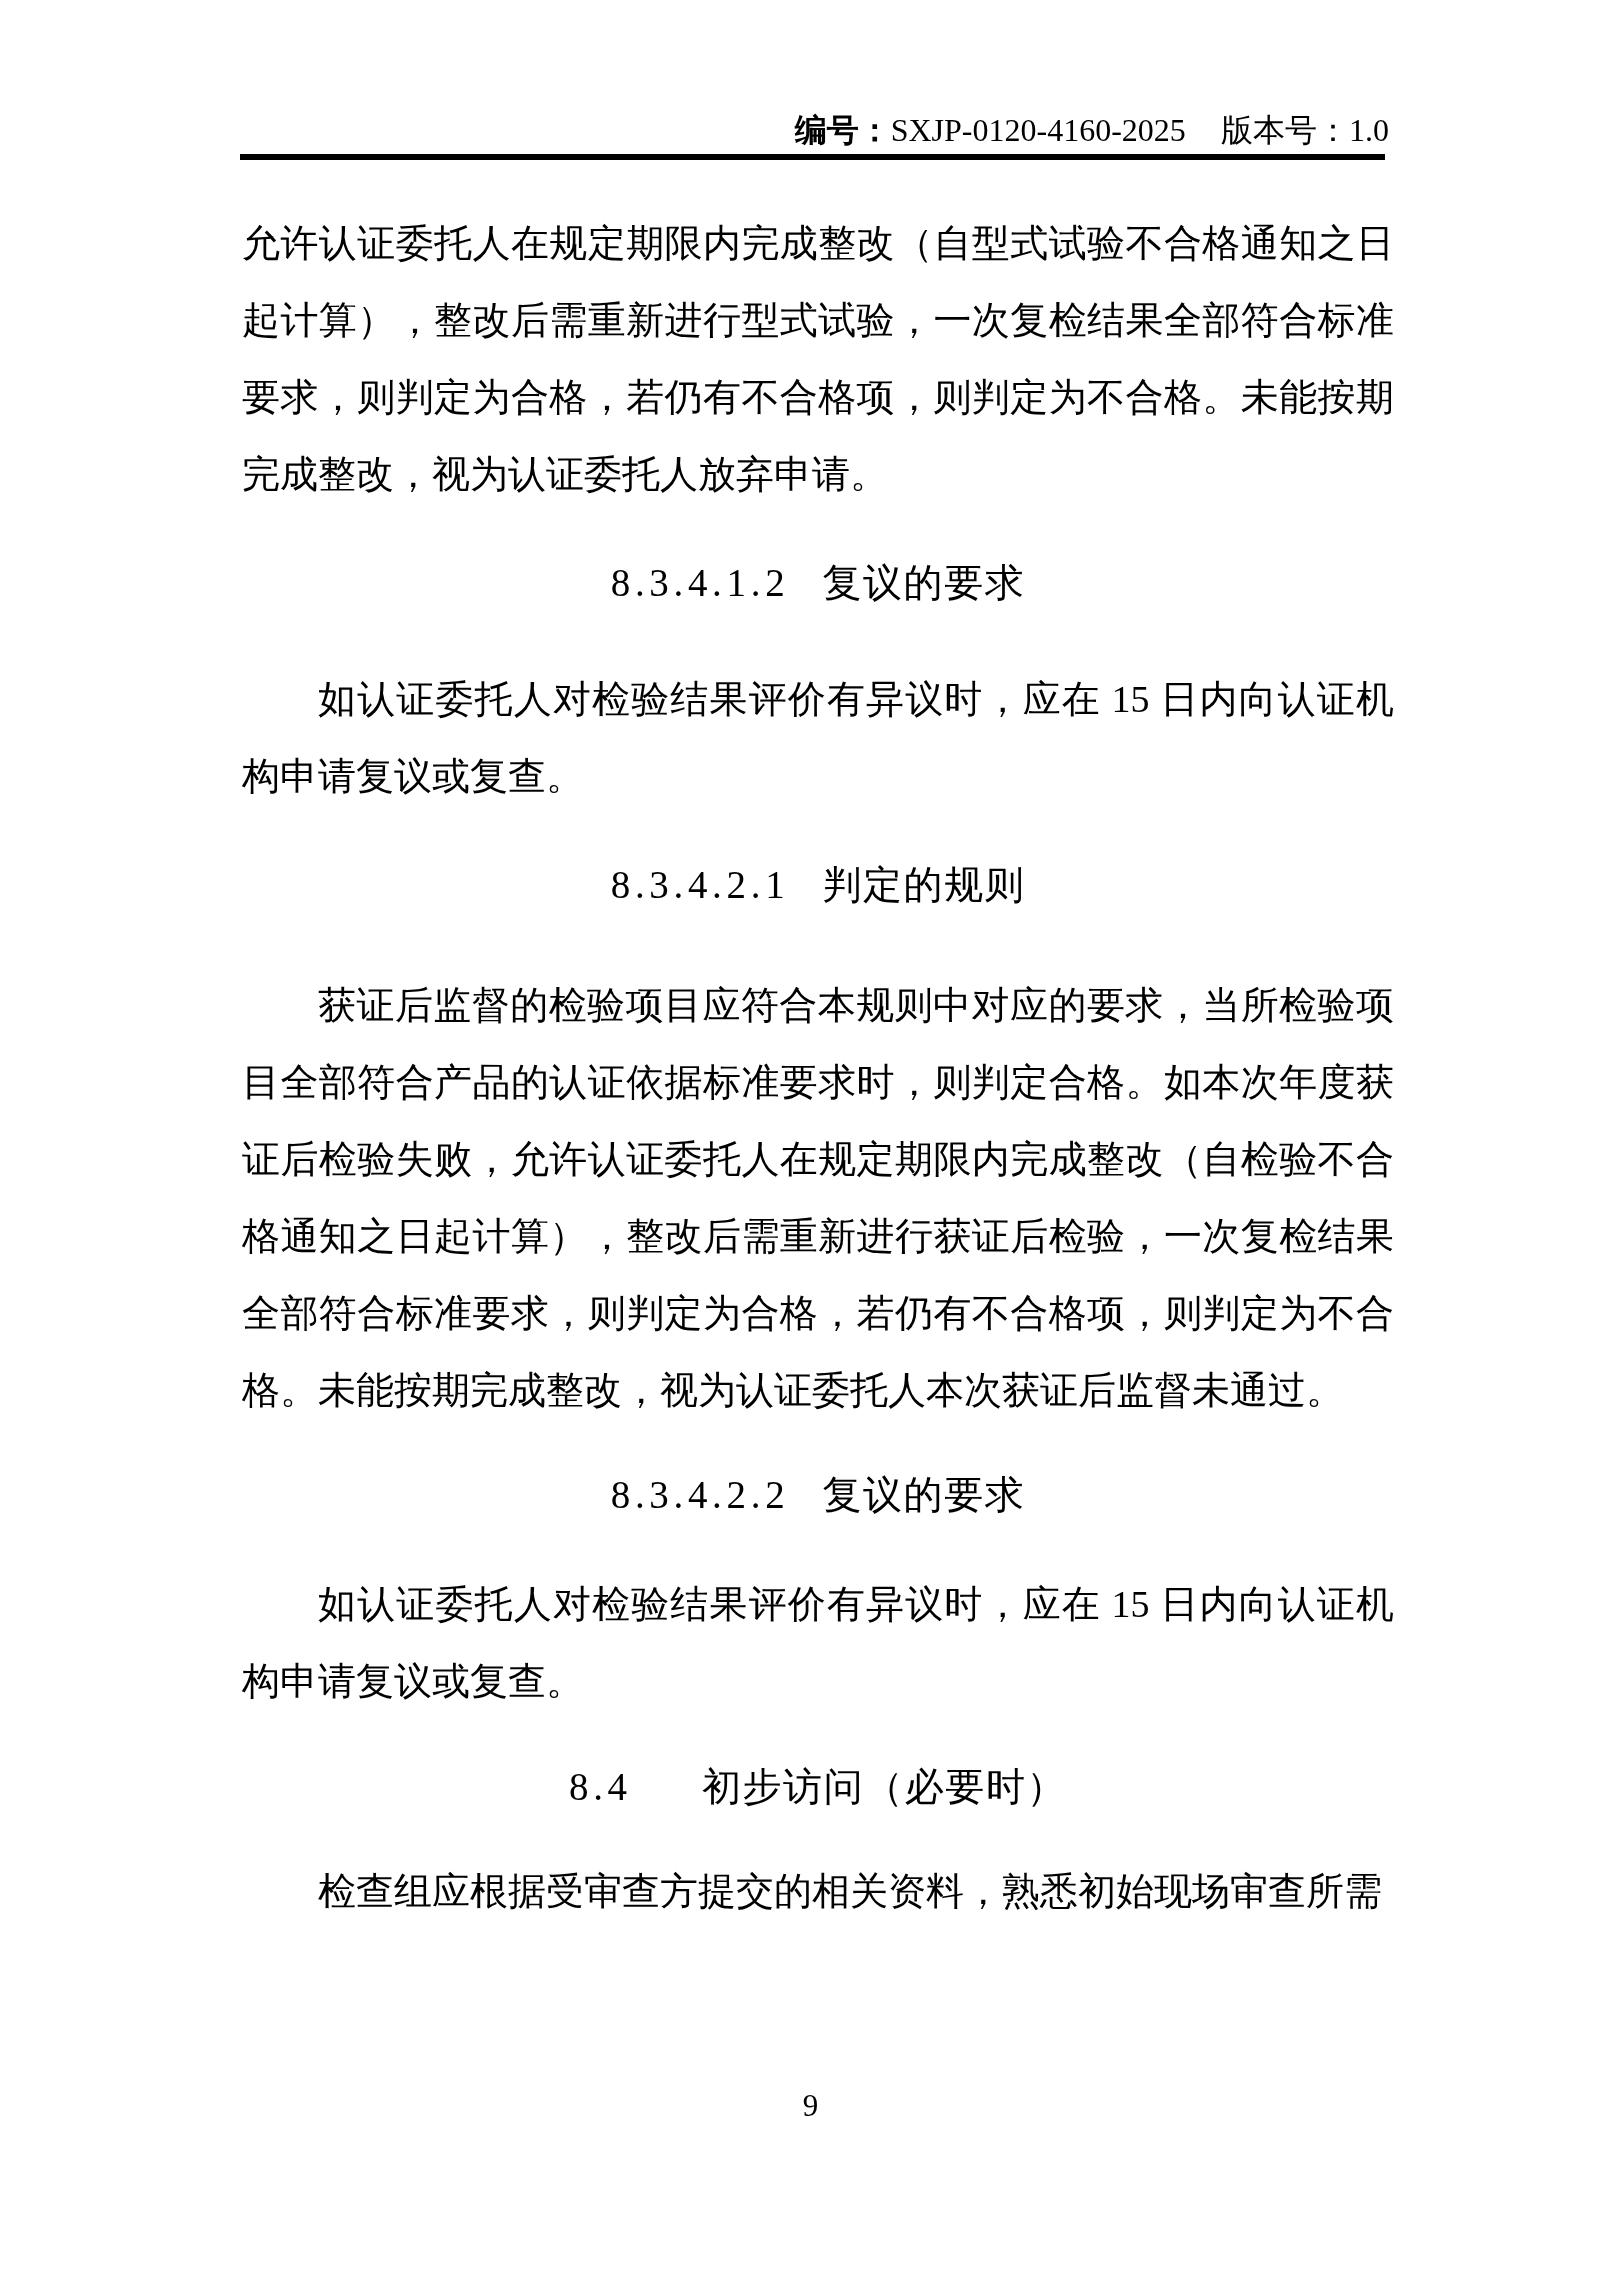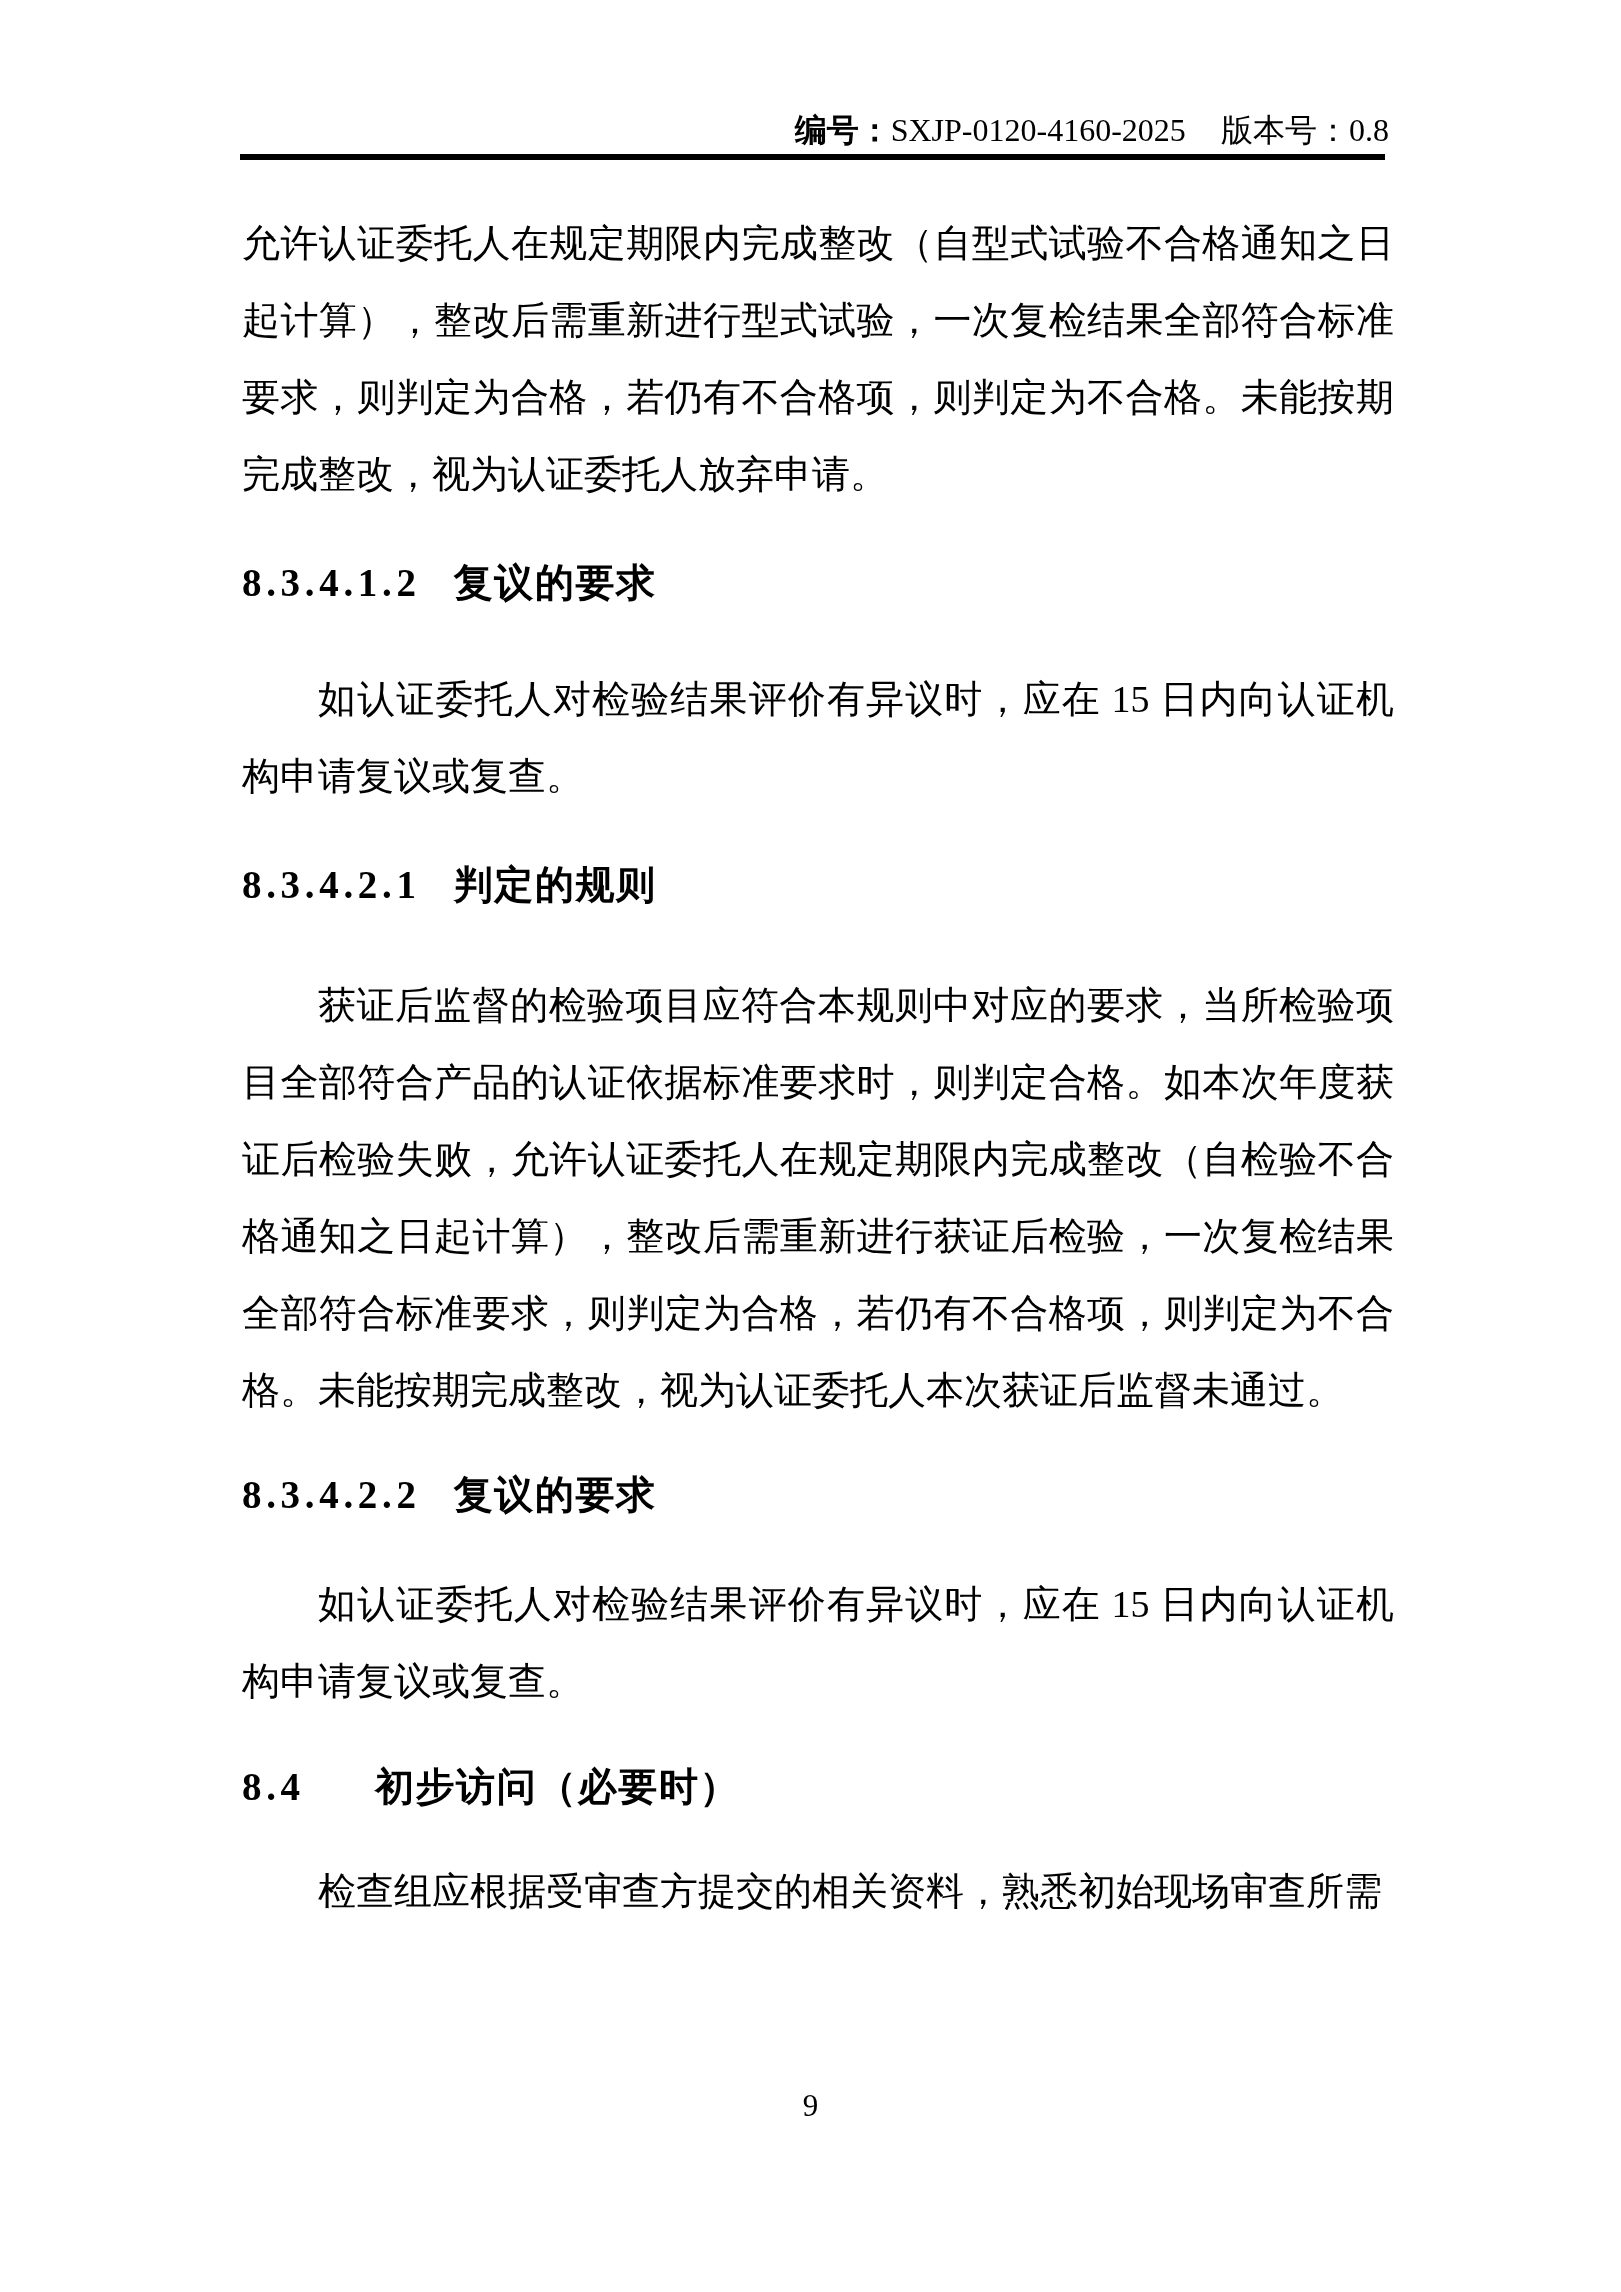--- a/index.html
+++ b/index.html
@@ -55,22 +55,23 @@
     text-align: justify;
     text-justify: inter-character;
     line-break: strict;
     word-break: normal;
   }
   .indent { text-indent: 2em; }
   .heading {
     margin: 0;
     font-size: 39px;
     line-height: 77px;
-    font-weight: bold;
+    font-weight: normal;
     white-space: nowrap;
+    text-align: center;
   }
   .heading .hnum { letter-spacing: 0.12em; }
   .heading .htitle { margin-left: 0.85em; letter-spacing: 0.04em; }
   .heading.wide-gap .htitle { margin-left: 1.8em; }
 
   .mt-h1 { margin-top: 31px; }
   .mt-p2 { margin-top: 40px; }
   .mt-h2 { margin-top: 26.5px; }
   .mt-h3 { margin-top: 31px; }
   .mt-p3 { margin-top: 44px; }
@@ -89,21 +90,21 @@
     font-size: 31px;
     line-height: 39px;
   }
 </style>
 </head>
 <body>
 
 <div class="page">
 
   <div class="header">
-    <span class="code-label">编号：</span><span>SXJP-0120-4160-2025</span><span class="version-label">版本号：</span><span>0.8</span>
+    <span class="code-label">编号：</span><span>SXJP-0120-4160-2025</span><span class="version-label">版本号：</span><span>1.0</span>
   </div>
 
   <div class="rule"></div>
 
   <div class="content">
 
     <p class="para">允许认证委托人在规定期限内完成整改（自型式试验不合格通知之日起计算），整改后需重新进行型式试验，一次复检结果全部符合标准要求，则判定为合格，若仍有不合格项，则判定为不合格。未能按期完成整改，视为认证委托人放弃申请。</p>
 
     <h2 class="heading mt-h1">
       <span class="hnum">8.3.4.1.2</span><span class="htitle">复议的要求</span>

